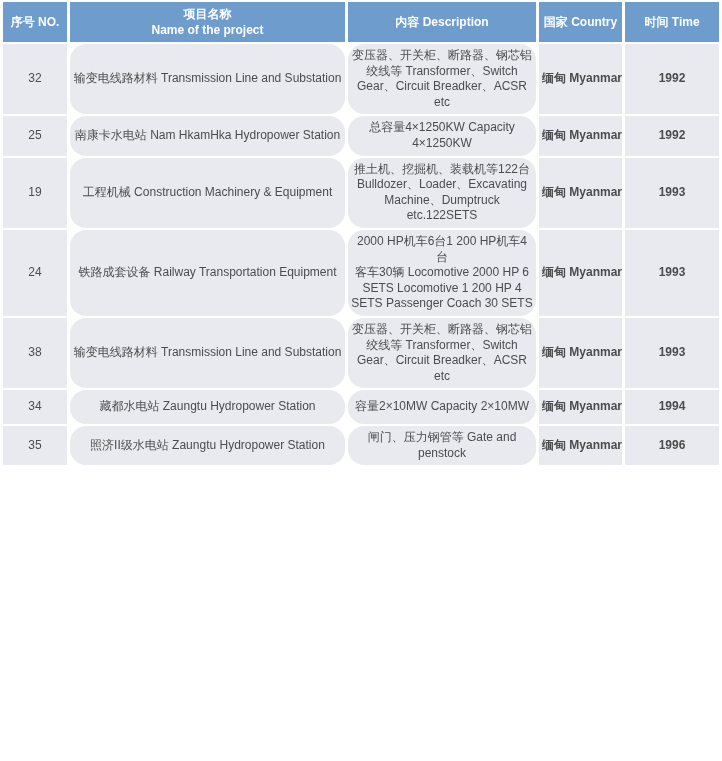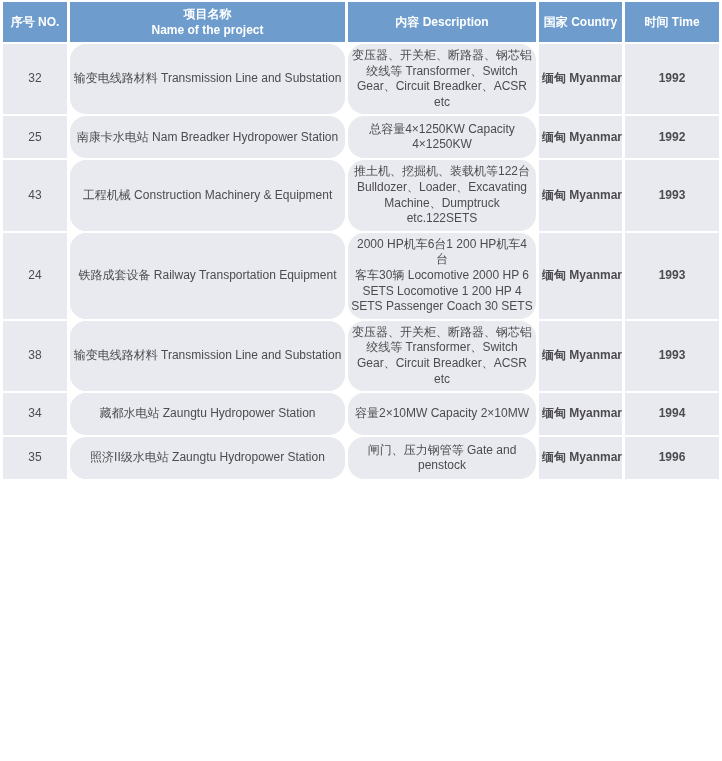--- a/index.html
+++ b/index.html
@@ -40,21 +40,21 @@
   td {
     background: #E9EAEF;
     color: #4C4C4F;
     font-size: 12px;
     line-height: 1.3;
     text-align: center;
     vertical-align: middle;
     padding: 4px 3px;
     word-break: break-word;
   }
-  tbody tr { height: 42px; }
+  tbody tr { height: 34px; }
   td.desc, td.name {
     white-space: pre-line;
     border-radius: 16px;
   }
   td.ctry, td.time {
     white-space: nowrap;
     font-weight: bold;
   }
 </style>
 </head>
@@ -85,28 +85,28 @@
         <td class="name">输变电线路材料 Transmission Line and Substation</td>
         <td class="desc">变压器、开关柜、断路器、钢芯铝
 绞线等 Transformer、Switch
 Gear、Circuit Breadker、ACSR
 etc</td>
         <td class="ctry">缅甸 Myanmar</td>
         <td class="time">1992</td>
       </tr>
       <tr>
         <td class="no">25</td>
-        <td class="name">南康卡水电站 Nam Breadker Hydropower Station</td>
+        <td class="name">南康卡水电站 Nam HkamHka Hydropower Station</td>
         <td class="desc">总容量4×1250KW Capacity
 4×1250KW</td>
         <td class="ctry">缅甸 Myanmar</td>
         <td class="time">1992</td>
       </tr>
       <tr>
-        <td class="no">43</td>
+        <td class="no">19</td>
         <td class="name">工程机械 Construction Machinery &amp; Equipment</td>
         <td class="desc">推土机、挖掘机、装载机等122台
 Bulldozer、Loader、Excavating
 Machine、Dumptruck
 etc.122SETS</td>
         <td class="ctry">缅甸 Myanmar</td>
         <td class="time">1993</td>
       </tr>
       <tr>
         <td class="no">24</td>

